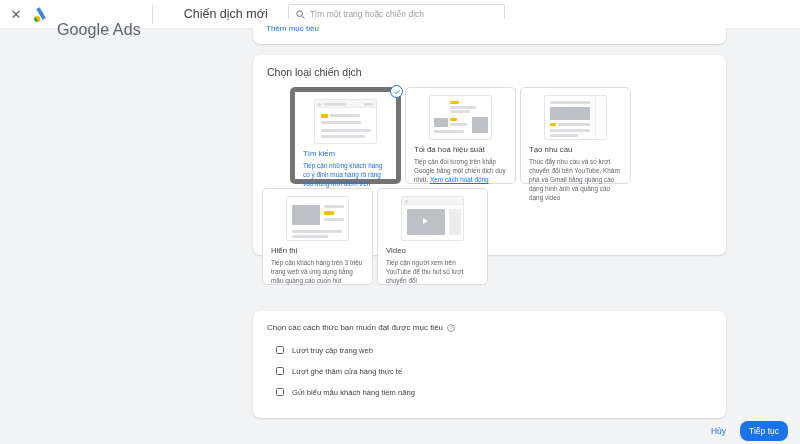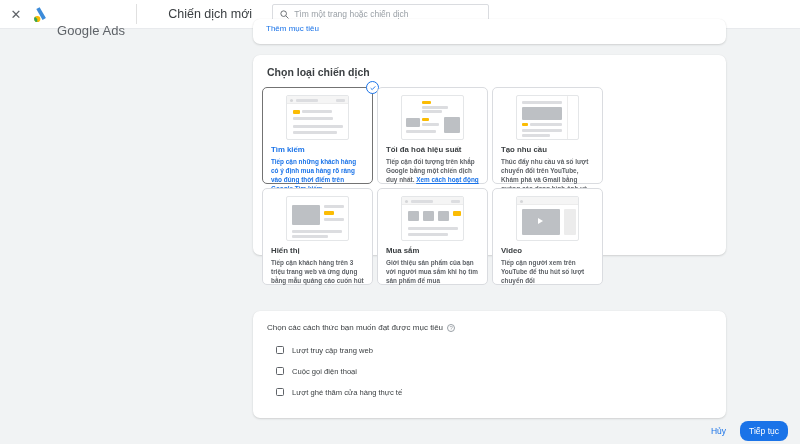--- a/index.html
+++ b/index.html
@@ -19,21 +19,21 @@
     display: flex; align-items: center;
   }
   .close-btn {
     width: 26px; height: 26px; margin-left: 3px;
     display: flex; align-items: center; justify-content: center;
     color: #5f6368; font-size: 13px; cursor: pointer;
     border-radius: 50%;
   }
   .logo-wrap { display: flex; align-items: center; margin-left: 4px; gap: 5px; }
   .logo-mark { width: 19px; height: 17px; position: relative; }
-  .brand-text { font-size: 13px; color: #5f6368; letter-spacing: .1px; margin-top: 32px; }
+  .brand-text { font-size: 16px; color: #5f6368; letter-spacing: .1px; margin-top: 32px; }
   .vsep { width: 1px; height: 20px; background: #e0e0e0; margin: 0 11px; }
   .page-title-top { font-size: 12.5px; color: #3c4043; margin-left: 20px; }
   .search-box {
     margin-left: 20px; width: 217px; height: 21px;
     border: 1px solid #dadce0; border-radius: 2px;
     background: #fff; display: flex; align-items: center; gap: 5px;
     padding: 0 7px;
   }
   .search-ph { font-size: 8.5px; color: #9aa0a6; }
 
@@ -44,38 +44,38 @@
     position: absolute; left: 253px; width: 473px;
     background: #fff; border-radius: 7px;
     box-shadow: 0 1px 2px rgba(60,64,67,.18), 0 0 1px rgba(60,64,67,.08);
   }
   #card-goal { top: -10px; height: 25px; }
   .add-goal-link {
     position: absolute; left: 13px; top: 5px;
     font-size: 8px; color: #1a73e8; cursor: pointer;
   }
 
-  #card-types { top: 26px; height: 200px; font-weight: bold; }
+  #card-types { top: 26px; height: 200px; }
   .section-title {
     position: absolute; left: 14px; top: 11px;
     font-size: 10.5px; color: #3c4043;
   }
 
   .grid {
     position: absolute; left: 9px; top: 32px;
     width: 455px;
     display: flex; flex-wrap: wrap; gap: 4px;
   }
   .type-card {
     width: 111px; height: 97px;
     border: 1px solid #dadce0; border-radius: 5px;
     background: #fff; position: relative; cursor: pointer;
     padding: 7px 8px 0 8px;
   }
-  .type-card.selected { border: 1px solid #737373; }
+  .type-card.selected { border: 5px solid #737373; margin-left: 28px; }
   .check-badge {
     position: absolute; right: -7px; top: -7px;
     width: 13px; height: 13px; border-radius: 50%;
     background: #fff; border: 1.3px solid #1a73e8;
     display: flex; align-items: center; justify-content: center;
   }
   .check-badge svg { width: 8px; height: 8px; }
 
   
   .thumb {
@@ -235,36 +235,20 @@
           <div class="bar" style="left:37px;top:8px;width:20px;height:3px;"></div>
           <div class="bar y" style="left:37px;top:14px;width:10px;height:4px;"></div>
           <div class="bar" style="left:37px;top:21px;width:20px;height:2.5px;"></div>
           <div class="bar" style="left:5px;top:33px;width:50px;height:2.5px;"></div>
           <div class="bar" style="left:5px;top:38px;width:36px;height:2.5px;"></div>
         </div>
         <div class="type-name">Hiển thị</div>
         <div class="type-desc">Tiếp cận khách hàng trên 3 triệu trang web và ứng dụng bằng mẫu quảng cáo cuốn hút</div>
       </div>
 
-      <div class="type-card">
-        <div class="thumb">
-          <div class="tbar"></div>
-            <div class="tdot"></div>
-            <div class="turl"></div>
-            <div class="tbtn"></div>
-          <div class="bar dk" style="left:6px;top:14px;width:11px;height:10px;"></div>
-          <div class="bar dk" style="left:21px;top:14px;width:11px;height:10px;"></div>
-          <div class="bar dk" style="left:36px;top:14px;width:11px;height:10px;"></div>
-          <div class="bar y" style="left:51px;top:14px;width:8px;height:5px;"></div>
-          <div class="bar" style="left:6px;top:30px;width:50px;height:2.5px;"></div>
-          <div class="bar" style="left:6px;top:36px;width:40px;height:2.5px;"></div>
-        </div>
-        <div class="type-name">Mua sắm</div>
-        <div class="type-desc">Giới thiệu sản phẩm của bạn với người mua sắm khi họ tìm sản phẩm để mua</div>
-      </div>
 
       <div class="type-card">
         <div class="thumb">
           <div class="tbar"></div>
             <div class="tdot"></div>
           <div class="bar dk" style="left:5px;top:12px;width:38px;height:26px;"></div>
           <div class="play" style="left:21px;top:21px;"></div>
           <div class="bar" style="left:47px;top:12px;width:12px;height:26px;background:#ececec;"></div>
         </div>
         <div class="type-name">Video</div>
@@ -279,25 +263,25 @@
       <span>Chọn các cách thức bạn muốn đạt được mục tiêu</span>
       <span class="help-icon">?</span>
     </div>
     <div class="ways-list">
       <div class="way-row">
         <span class="cbox"></span>
         <span class="way-label">Lượt truy cập trang web</span>
       </div>
       <div class="way-row">
         <span class="cbox"></span>
-        <span class="way-label">Cuộc gọi điện thoại</span>
+        <span class="way-label">Lượt ghé thăm cửa hàng thực tế</span>
       </div>
       <div class="way-row">
         <span class="cbox"></span>
-        <span class="way-label">Lượt ghé thăm cửa hàng thực tế</span>
+        <span class="way-label">Gửi biểu mẫu khách hàng tiềm năng</span>
       </div>
     </div>
   </div>
 
   <div class="footer">
     <button class="btn-text">Hủy</button>
     <button class="btn-primary">Tiếp tục</button>
   </div>
 
 </div>

